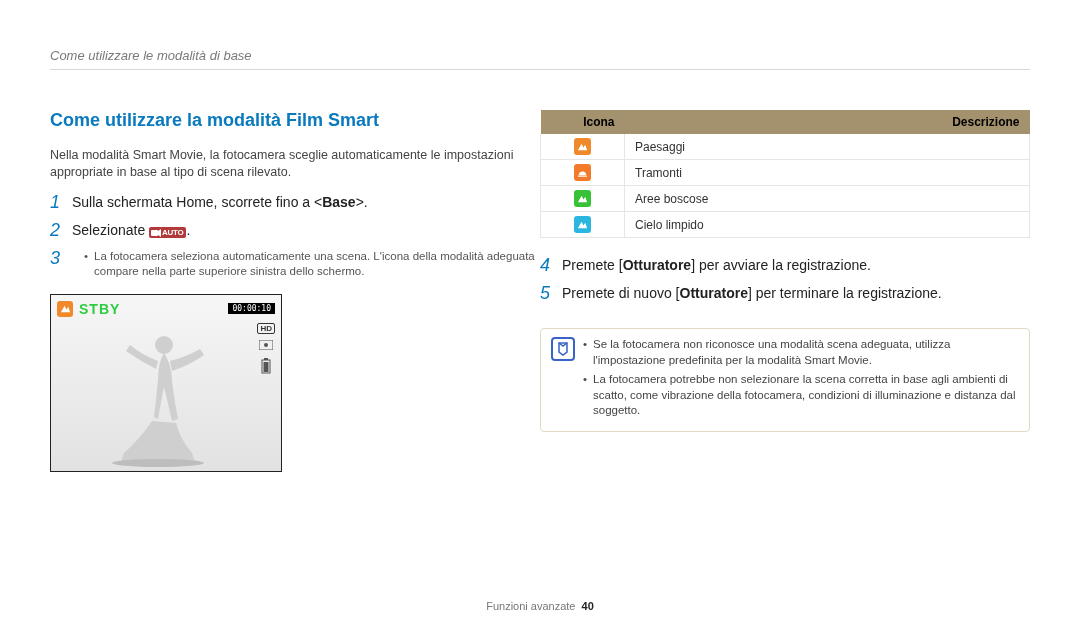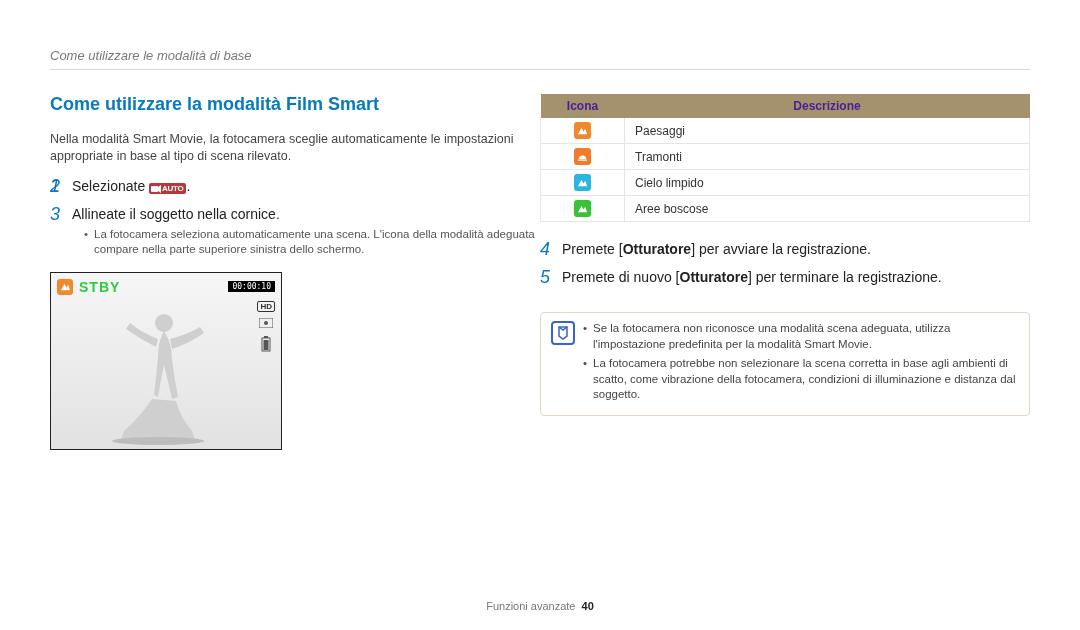--- a/index.html
+++ b/index.html
@@ -15,21 +15,21 @@
   }
   .page {
     padding: 48px 50px 0 50px;
   }
   .breadcrumb {
     font-style: italic;
     color: #7a7a7a;
     font-size: 13px;
     border-bottom: 1px solid #d8d8d8;
     padding-bottom: 6px;
-    margin-bottom: 24px;
+    margin-bottom: 40px;
   }
   .columns {
     display: flex;
   }
   .col {
     flex: 1 1 50%;
     min-width: 0;
   }
   h2 {
     color: #0a7abf;
@@ -153,23 +153,23 @@
     width: 120px; height: 140px;
   }
   
   table.icon-table {
     border-collapse: collapse;
     width: 100%;
     font-size: 12px;
   }
   table.icon-table th {
     background: #a4926e;
-    color: #4c1d95;
+    color: #000000;
     font-weight: 600;
-    text-align: center;
+    text-align: right;
     padding: 5px 10px;
     font-size: 12px;
   }
   table.icon-table th:first-child { width: 64px; }
   table.icon-table td {
     border-bottom: 1px solid #e5e5e5;
     border-right: 1px solid #e5e5e5;
     padding: 4px 10px;
   }
   table.icon-table td:first-child { text-align: center; border-left: 1px solid #e5e5e5; }
@@ -225,34 +225,36 @@
 
   <div class="columns">
 
     <div class="col">
       <h2>Come utilizzare la modalità Film Smart</h2>
       <p>Nella modalità Smart Movie, la fotocamera sceglie automaticamente le impostazioni appropriate in base al tipo di scena rilevato.</p>
 
       <ul class="steps">
         <li class="step">
           <span class="num">1</span>
+          <span class="txt">
+            <span>Sulla schermata Home, scorrete fino a &lt;</span><b>Base</b><span>&gt;.</span>
+          </span>
         </li>
         <li class="step">
           <span class="num">2</span>
           <span class="txt">
             <span>Selezionate </span><span class="auto-chip">
               <svg width="10" height="8" viewBox="0 0 10 8">
                   <rect x="0" y="1" width="7" height="6" fill="#fff" rx="1"></rect>
                   <polygon points="7,2 10,0 10,8 7,6" fill="#fff"></polygon>
                 </svg>AUTO</span><span>.</span>
           </span>
         </li>
         <li class="step">
           <span class="num">3</span>
-          <span class="txt">Allineate il soggetto nella cornice.</span>
           <div class="sub">La fotocamera seleziona automaticamente una scena. L'icona della modalità adeguata compare nella parte superiore sinistra dello schermo.</div>
         </li>
       </ul>
 
       <div class="preview">
         <div class="topbar">
           <span class="scene-ico">
             <svg width="11" height="11" viewBox="0 0 12 12">
                 <polygon points="1,10 5,3 7,7 9,4 11,10" fill="#fff"></polygon>
               </svg>
@@ -311,34 +313,34 @@
           <tr>
             <td><span class="row-ico c-orange2">
               <svg width="11" height="11" viewBox="0 0 12 12">
                     <path d="M2 9 A4 4 0 0 1 10 9 Z" fill="#fff"></path>
                     <line x1="1" y1="10" x2="11" y2="10" stroke="#fff" stroke-width="1.2"></line>
                   </svg>
             </span></td>
             <td>Tramonti</td>
           </tr>
           <tr>
+            <td><span class="row-ico c-green">
+              <svg width="11" height="11" viewBox="0 0 12 12">
+                    <polygon points="1,10 5,3 7,7 9,4 11,10" fill="#fff"></polygon>
+                  </svg>
+            </span></td>
+            <td>Aree boscose</td>
+          </tr>
+          <tr>
             <td><span class="row-ico c-cyan">
               <svg width="11" height="11" viewBox="0 0 12 12">
                     <polygon points="1,10 5,3 7,7 9,4 11,10" fill="#fff"></polygon>
                   </svg>
             </span></td>
             <td>Cielo limpido</td>
-          </tr>
-          <tr>
-            <td><span class="row-ico c-green">
-              <svg width="11" height="11" viewBox="0 0 12 12">
-                    <polygon points="1,10 5,3 7,7 9,4 11,10" fill="#fff"></polygon>
-                  </svg>
-            </span></td>
-            <td>Aree boscose</td>
           </tr>
         </tbody>
       </table>
 
       <ul class="steps" style="margin-top:18px;">
         <li class="step">
           <span class="num">4</span>
           <span class="txt">
             <span>Premete [</span><b>Otturatore</b><span>] per avviare la registrazione.</span>
           </span>

